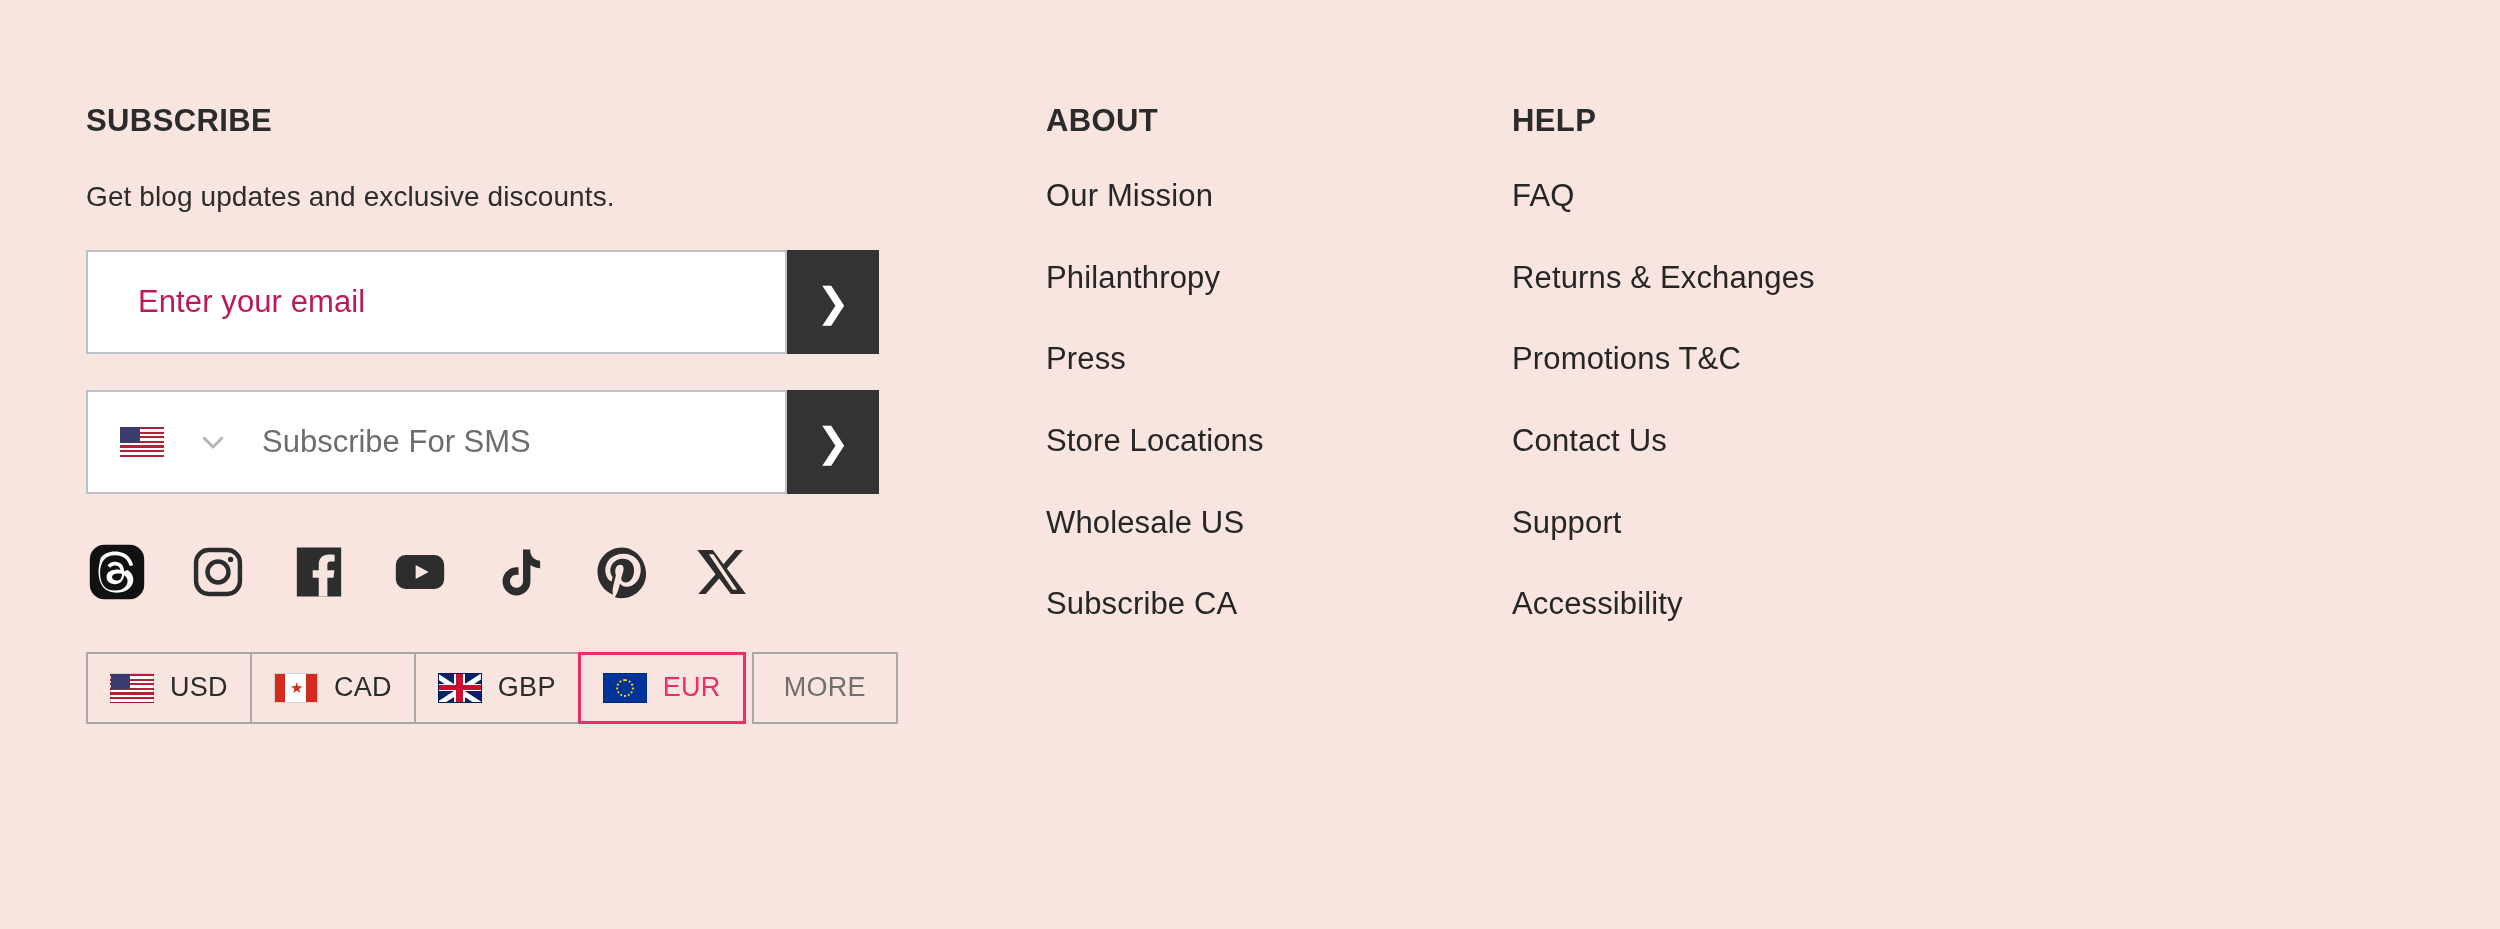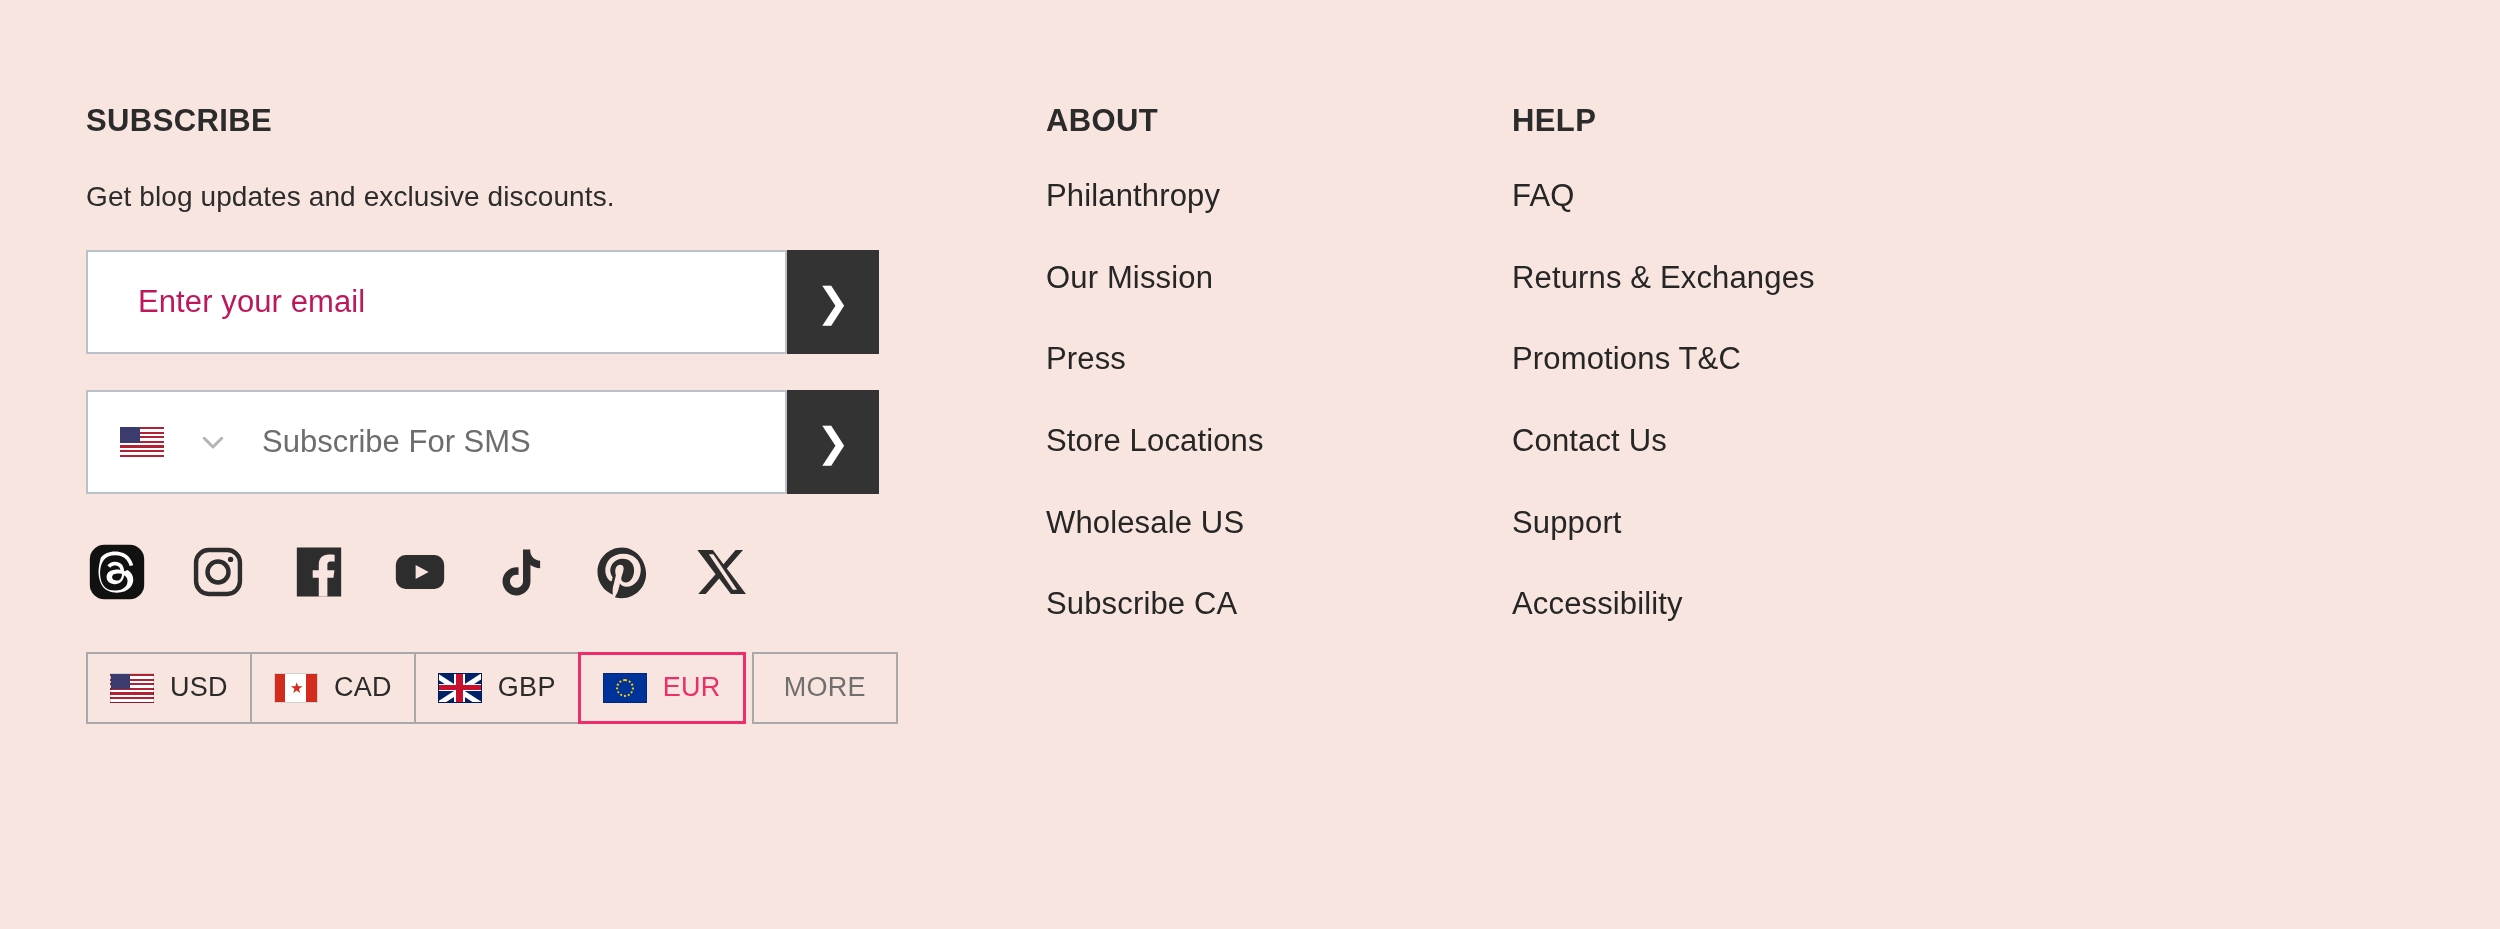--- a/index.html
+++ b/index.html
@@ -413,22 +413,22 @@
       <div class="currency-item more">
         <span class="cur-label">MORE</span>
       </div>
 
     </div>
   </div>
 
   <div class="link-col about">
     <div class="col-heading">ABOUT</div>
     <div class="link-list">
+      <a class="link-item">Our Mission</a>
       <a class="link-item">Philanthropy</a>
-      <a class="link-item">Our Mission</a>
       <a class="link-item">Press</a>
       <a class="link-item">Store Locations</a>
       <a class="link-item">Wholesale US</a>
       <a class="link-item">Subscribe CA</a>
     </div>
   </div>
 
   <div class="link-col help">
     <div class="col-heading">HELP</div>
     <div class="link-list">

